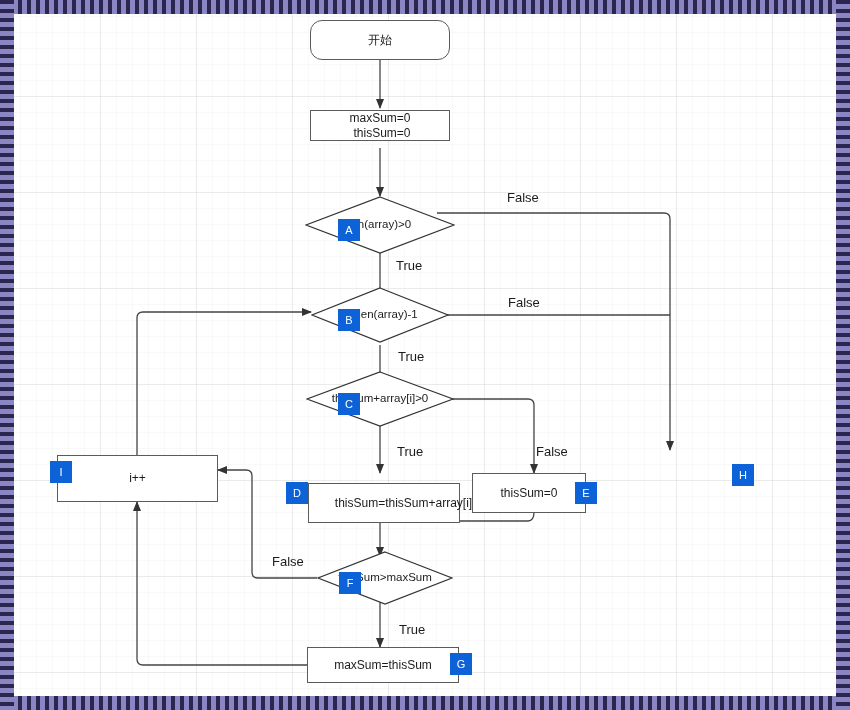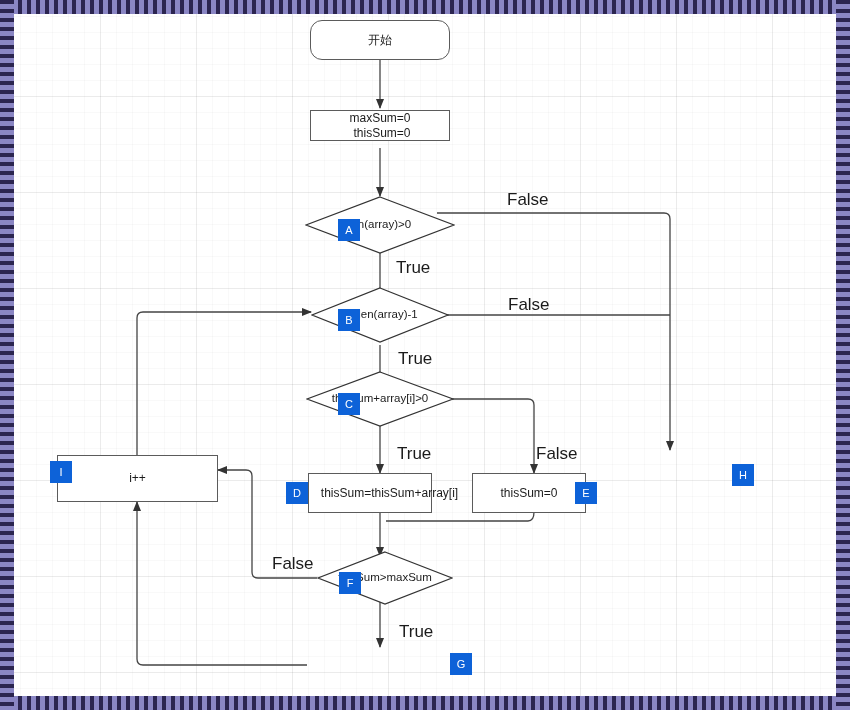--- a/index.html
+++ b/index.html
@@ -120,21 +120,21 @@
     font-size: 11px;
     display: flex;
     align-items: center;
     justify-content: center;
     font-family: "Liberation Sans", sans-serif;
   }
 
   
   .elabel {
     position: absolute;
-    font-size: 17px;
+    font-size: 13px;
     color: #1b1b1b;
     white-space: pre;
   }
 </style>
 </head>
 <body>
 
 <div id="page">
 
   <div class="frame-edge frame-top"></div>
@@ -208,21 +208,21 @@
   </div>
 
   <div class="dia-wrap" style="left:306px; top:371px; width:148px; height:56px;">
     <svg width="148" height="56" xmlns="http://www.w3.org/2000/svg">
       <polygon points="74,1 147,28 74,55 1,28" fill="#ffffff" stroke="#333333" stroke-width="1.3"></polygon>
     </svg>
     <div class="dia-label">thisSum+array[i]&gt;0</div>
     <div class="badge" style="left:32px; top:22px;">C</div>
   </div>
 
-  <div class="node proc" style="left:308px; top:473px; width:124px; height:40px;padding-left:39px;">
+  <div class="node proc" style="left:308px; top:483px; width:152px; height:40px;padding-left:39px;">
     <span>thisSum=thisSum+array[i]</span>
   </div>
   <div class="badge" style="left:286px; top:482px;">D</div>
 
   <div class="node proc" style="left:472px; top:473px; width:114px; height:40px;">
     <span>thisSum=0</span>
   </div>
   <div class="badge" style="left:575px; top:482px;">E</div>
 
   <div class="badge" style="left:732px; top:464px;">H</div>
@@ -233,20 +233,23 @@
   <div class="badge" style="left:50px; top:461px;">I</div>
 
   <div class="dia-wrap" style="left:317px; top:551px; width:136px; height:54px;">
     <svg width="136" height="54" xmlns="http://www.w3.org/2000/svg">
       <polygon points="68,1 135,27 68,53 1,27" fill="#ffffff" stroke="#333333" stroke-width="1.3"></polygon>
     </svg>
     <div class="dia-label">thisSum&gt;maxSum</div>
     <div class="badge" style="left:22px; top:21px;">F</div>
   </div>
 
+  <div class="node proc" style="left:307px; top:647px; width:152px; height:36px;">
+    <span>maxSum=thisSum</span>
+  </div>
   <div class="badge" style="left:450px; top:653px;">G</div>
 
   <div class="elabel" style="left:507px; top:190px;">False</div>
   <div class="elabel" style="left:396px; top:258px;">True</div>
 
   <div class="elabel" style="left:508px; top:295px;">False</div>
   <div class="elabel" style="left:398px; top:349px;">True</div>
 
   <div class="elabel" style="left:397px; top:444px;">True</div>
   <div class="elabel" style="left:536px; top:444px;">False</div>

